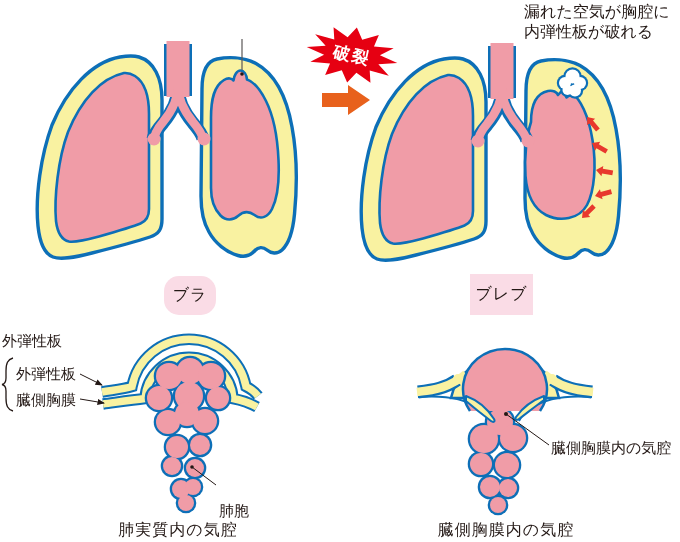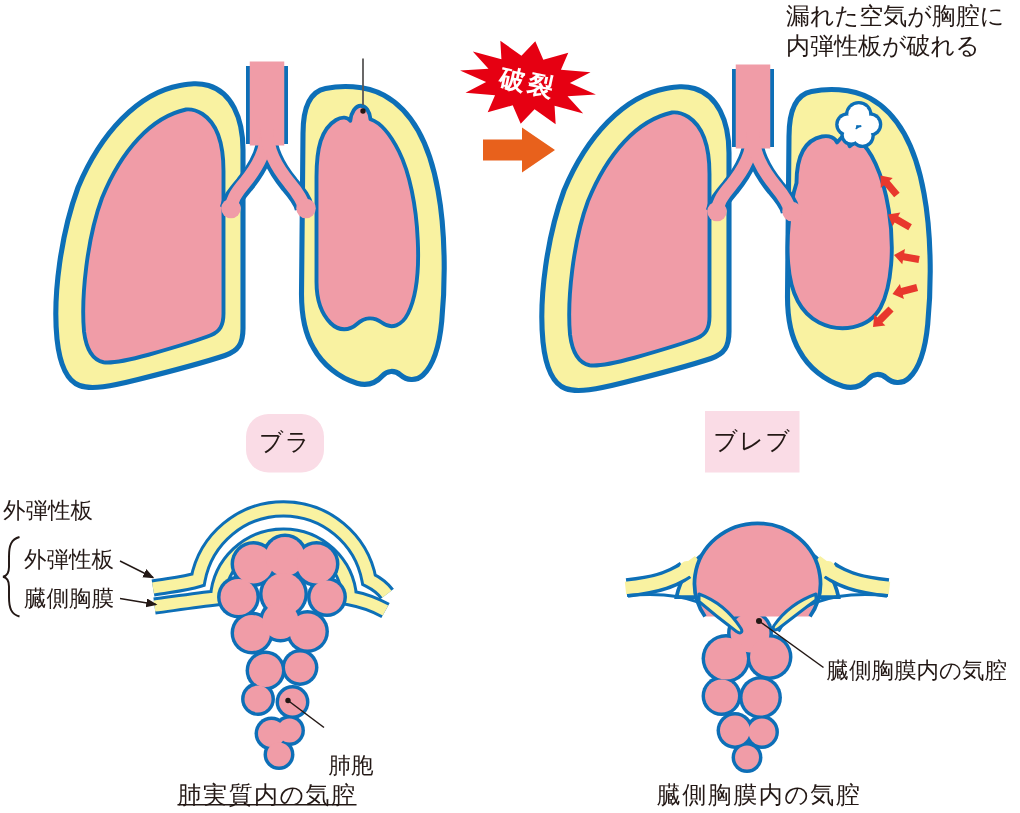--- a/index.html
+++ b/index.html
@@ -204,15 +204,15 @@
   <div class="tagbox" style="left:470px;top:274px;width:63px;height:41px;">
     <span>ブレブ</span>
   </div>
 
   <div class="lbl" style="left:2px;top:332px;">外弾性板</div>
   <div class="lbl" style="left:16px;top:365px;">外弾性板</div>
   <div class="lbl" style="left:16px;top:391px;">臓側胸膜</div>
   <div class="lbl" style="left:219px;top:502px;">肺胞</div>
   <div class="lbl" style="left:551px;top:439px;">臓側胸膜内の気腔</div>
 
-  <div class="caption" style="left:78px;text-decoration:underline;">肺実質内の気腔</div>
+  <div class="caption" style="left:78px;">肺実質内の気腔</div>
   <div class="caption" style="left:406px;">臓側胸膜内の気腔</div>
 </div>
 
 </body></html>

